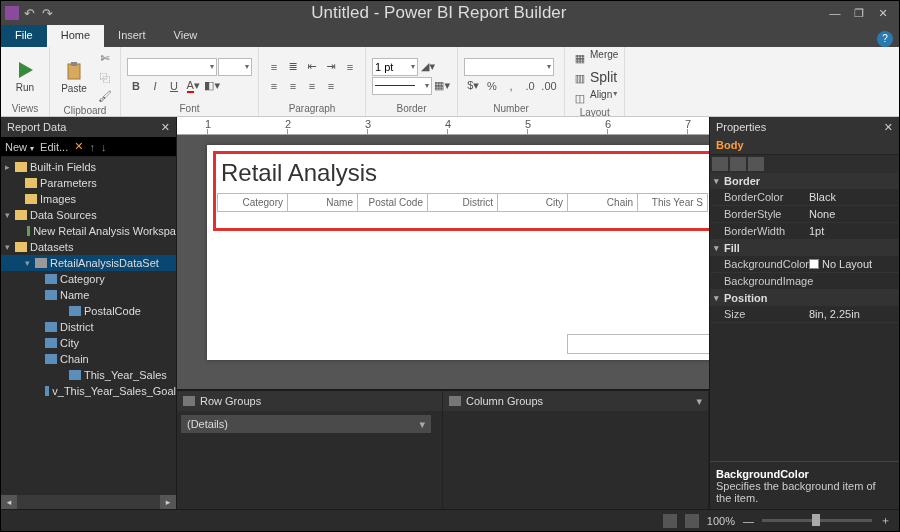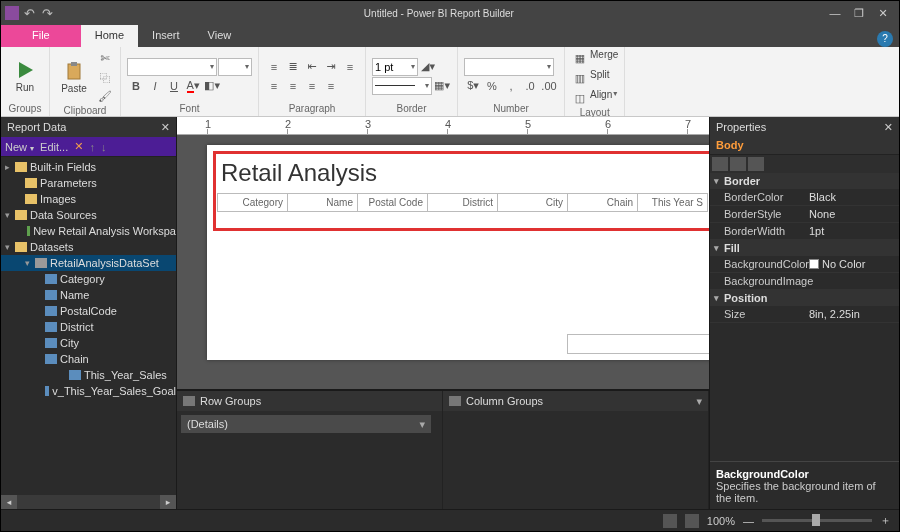--- a/index.html
+++ b/index.html
@@ -1,45 +1,45 @@
 <!DOCTYPE html>
 <html><head>
 <meta charset="utf-8">
 <style>
 *{box-sizing:border-box;margin:0;padding:0;font-family:"Segoe UI",Arial,sans-serif;font-size:11px;user-select:none}
 body{width:900px;height:532px;background:#2b2b2b;overflow:hidden;display:flex;flex-direction:column;border:1px solid #000}
 .titlebar{height:24px;background:#444;color:#ccc;display:flex;align-items:center;padding:0 4px}
 .ti-left{display:flex;gap:3px;align-items:center}
 .ti-icon{width:14px;height:14px;background:#8a4b9e;display:inline-block}
 .qat-btn{color:#bbb;font-size:13px;padding:0 2px;cursor:pointer}
-.ti-title{flex:1;text-align:center;font-size:10px;color:#ddd}
+.ti-title{flex:1;text-align:center;font-size:17px;color:#ddd}
 .win-btn{width:24px;height:20px;display:flex;align-items:center;justify-content:center;color:#ccc;cursor:pointer}
 .tabstrip{height:22px;background:#444;display:flex;align-items:flex-end}
-.file-tab{background:#ec4899;color:#fff;padding:4px 31px;height:22px;cursor:pointer}
+.file-tab{background:#0c4a6e;color:#fff;padding:4px 14px;height:22px;cursor:pointer}
 .tab{color:#ddd;padding:4px 14px;height:22px;cursor:pointer}
 .tab.active{background:#f3f3f3;color:#333}
 .help-btn{margin-left:auto;width:16px;height:16px;border-radius:50%;background:#2a7ab0;color:#fff;text-align:center;line-height:16px;margin-right:6px;font-size:10px}
 .ribbon{height:70px;background:#f3f3f3;display:flex;border-bottom:1px solid #c8c8c8}
 .rgroup{border-right:1px solid #ddd;display:flex;flex-direction:column;padding:2px 6px 0 6px}
 .rgroup-body{flex:1;display:flex;align-items:center;gap:4px}
 .rgroup-label{text-align:center;font-size:10px;color:#666;padding-bottom:2px}
 .bigbtn{display:flex;flex-direction:column;align-items:center;justify-content:center;width:36px;height:52px;cursor:pointer}
 .bigbtn .ic{width:20px;height:20px;margin-bottom:2px}
 .bigbtn span{font-size:10px;color:#444}
 .smbtn{width:18px;height:18px;border:1px solid transparent;display:flex;align-items:center;justify-content:center;color:#555;cursor:pointer;font-size:11px}
 .smcol{display:flex;flex-direction:column;gap:1px}
 .smrow{display:flex;gap:1px}
 .combo{height:18px;border:1px solid #bbb;background:#fff;display:flex;align-items:center;padding:0 2px;font-size:10px}
 .combo .dd{margin-left:auto;font-size:8px;color:#666}
 .main{flex:1;display:flex;min-height:0}
 .panel{background:#2b2b2b;color:#ddd;display:flex;flex-direction:column}
 .panel-hd{height:20px;background:#333;display:flex;align-items:center;padding:0 6px;font-size:11px}
 .panel-hd .x{margin-left:auto;cursor:pointer;color:#ccc}
 .rd{width:176px;border-right:1px solid #1a1a1a}
-.rd-toolbar{height:20px;display:flex;align-items:center;gap:6px;padding:0 4px;background:#4c1d95;border-bottom:1px solid #222}
+.rd-toolbar{height:20px;display:flex;align-items:center;gap:6px;padding:0 4px;background:#000000;border-bottom:1px solid #222}
 .rd-toolbar span{color:#ccc;cursor:pointer}
 .rd-toolbar .dis{color:#f29d4b}
 .tree{flex:1;overflow:auto;padding:2px 0;background:#2b2b2b}
 .tn{display:flex;align-items:center;height:16px;padding-left:4px;white-space:nowrap;color:#ddd;cursor:pointer}
 .tn .tw{width:10px;color:#999;font-size:9px}
 .tn .ic{width:12px;height:10px;margin-right:3px}
 .fold{background:#e8c268}
 .ds{background:#5fa04e}
 .fld{background:#5b8dbd}
 .tn.sel{background:#094771}
@@ -114,21 +114,21 @@
 <div class="ribbon">
   <div class="rgroup">
     <div class="rgroup-body">
       <div class="bigbtn">
         <svg class="ic" viewBox="0 0 20 20">
             <polygon points="4,2 18,10 4,18" fill="#3a8a3e"></polygon>
           </svg>
         <span>Run</span>
       </div>
     </div>
-    <div class="rgroup-label">Groups</div>
+    <div class="rgroup-label">Views</div>
   </div>
   <div class="rgroup">
     <div class="rgroup-body">
       <div class="bigbtn">
         <svg class="ic" viewBox="0 0 20 20">
             <rect x="4" y="3" width="12" height="15" fill="#d9a95b" stroke="#a07838"></rect>
             <rect x="7" y="1" width="6" height="4" fill="#888"></rect>
           </svg>
         <span>Paste</span>
       </div>
@@ -228,21 +228,21 @@
   </div>
   <div class="rgroup">
     <div class="rgroup-body">
       <div class="smcol" style="gap:2px">
         <div class="smrow">
             <span class="smbtn">▦</span>
             <span style="font-size:10px;color:#444">Merge</span>
           </div>
         <div class="smrow">
             <span class="smbtn">▥</span>
-            <span style="font-size:10px;color:#444">Split</span>
+            <span style="font-size:14px;color:#444">Split</span>
           </div>
         <div class="smrow">
             <span class="smbtn">◫</span>
             <span style="font-size:10px;color:#444">Align</span>
             <span style="font-size:8px;color:#666">▾</span>
           </div>
       </div>
     </div>
     <div class="rgroup-label">Layout</div>
   </div>
@@ -299,21 +299,21 @@
           <span>RetailAnalysisDataSet</span>
         </div>
       <div class="tn" style="padding-left:44px">
           <span class="ic fld"></span>
           <span>Category</span>
         </div>
       <div class="tn" style="padding-left:44px">
           <span class="ic fld"></span>
           <span>Name</span>
         </div>
-      <div class="tn" style="padding-left:44px">
+      <div class="tn" style="padding-left:68px">
           <span class="ic fld"></span>
           <span>PostalCode</span>
         </div>
       <div class="tn" style="padding-left:44px">
           <span class="ic fld"></span>
           <span>District</span>
         </div>
       <div class="tn" style="padding-left:44px">
           <span class="ic fld"></span>
           <span>City</span>
@@ -437,21 +437,21 @@
           <div class="v">1pt</div>
         </div>
       <div class="pcat">
           <span class="tw">▾</span>
           <span>Fill</span>
         </div>
       <div class="prow">
           <div class="k">BackgroundColor</div>
           <div class="v">
             <span class="swatch"></span>
-            <span>No Color</span>
+            <span>No Layout</span>
           </div>
         </div>
       <div class="prow">
           <div class="k">BackgroundImage</div>
           <div class="v"></div>
         </div>
       <div class="pcat">
           <span class="tw">▾</span>
           <span>Position</span>
         </div>

